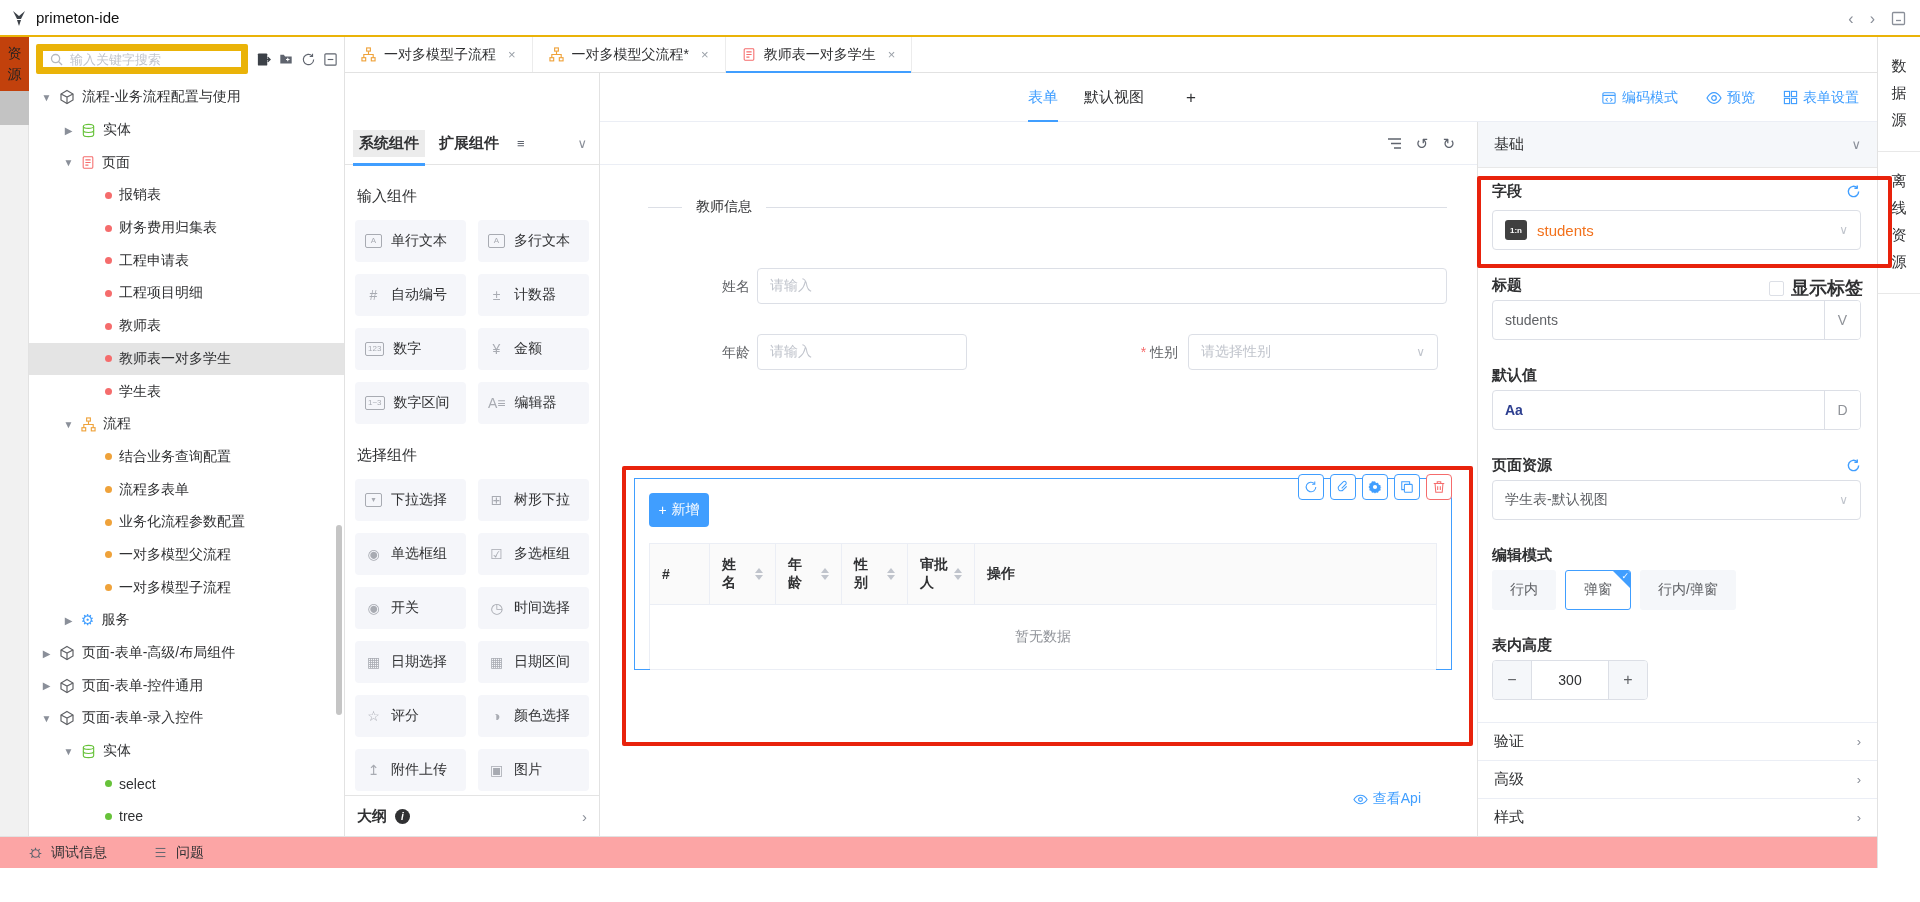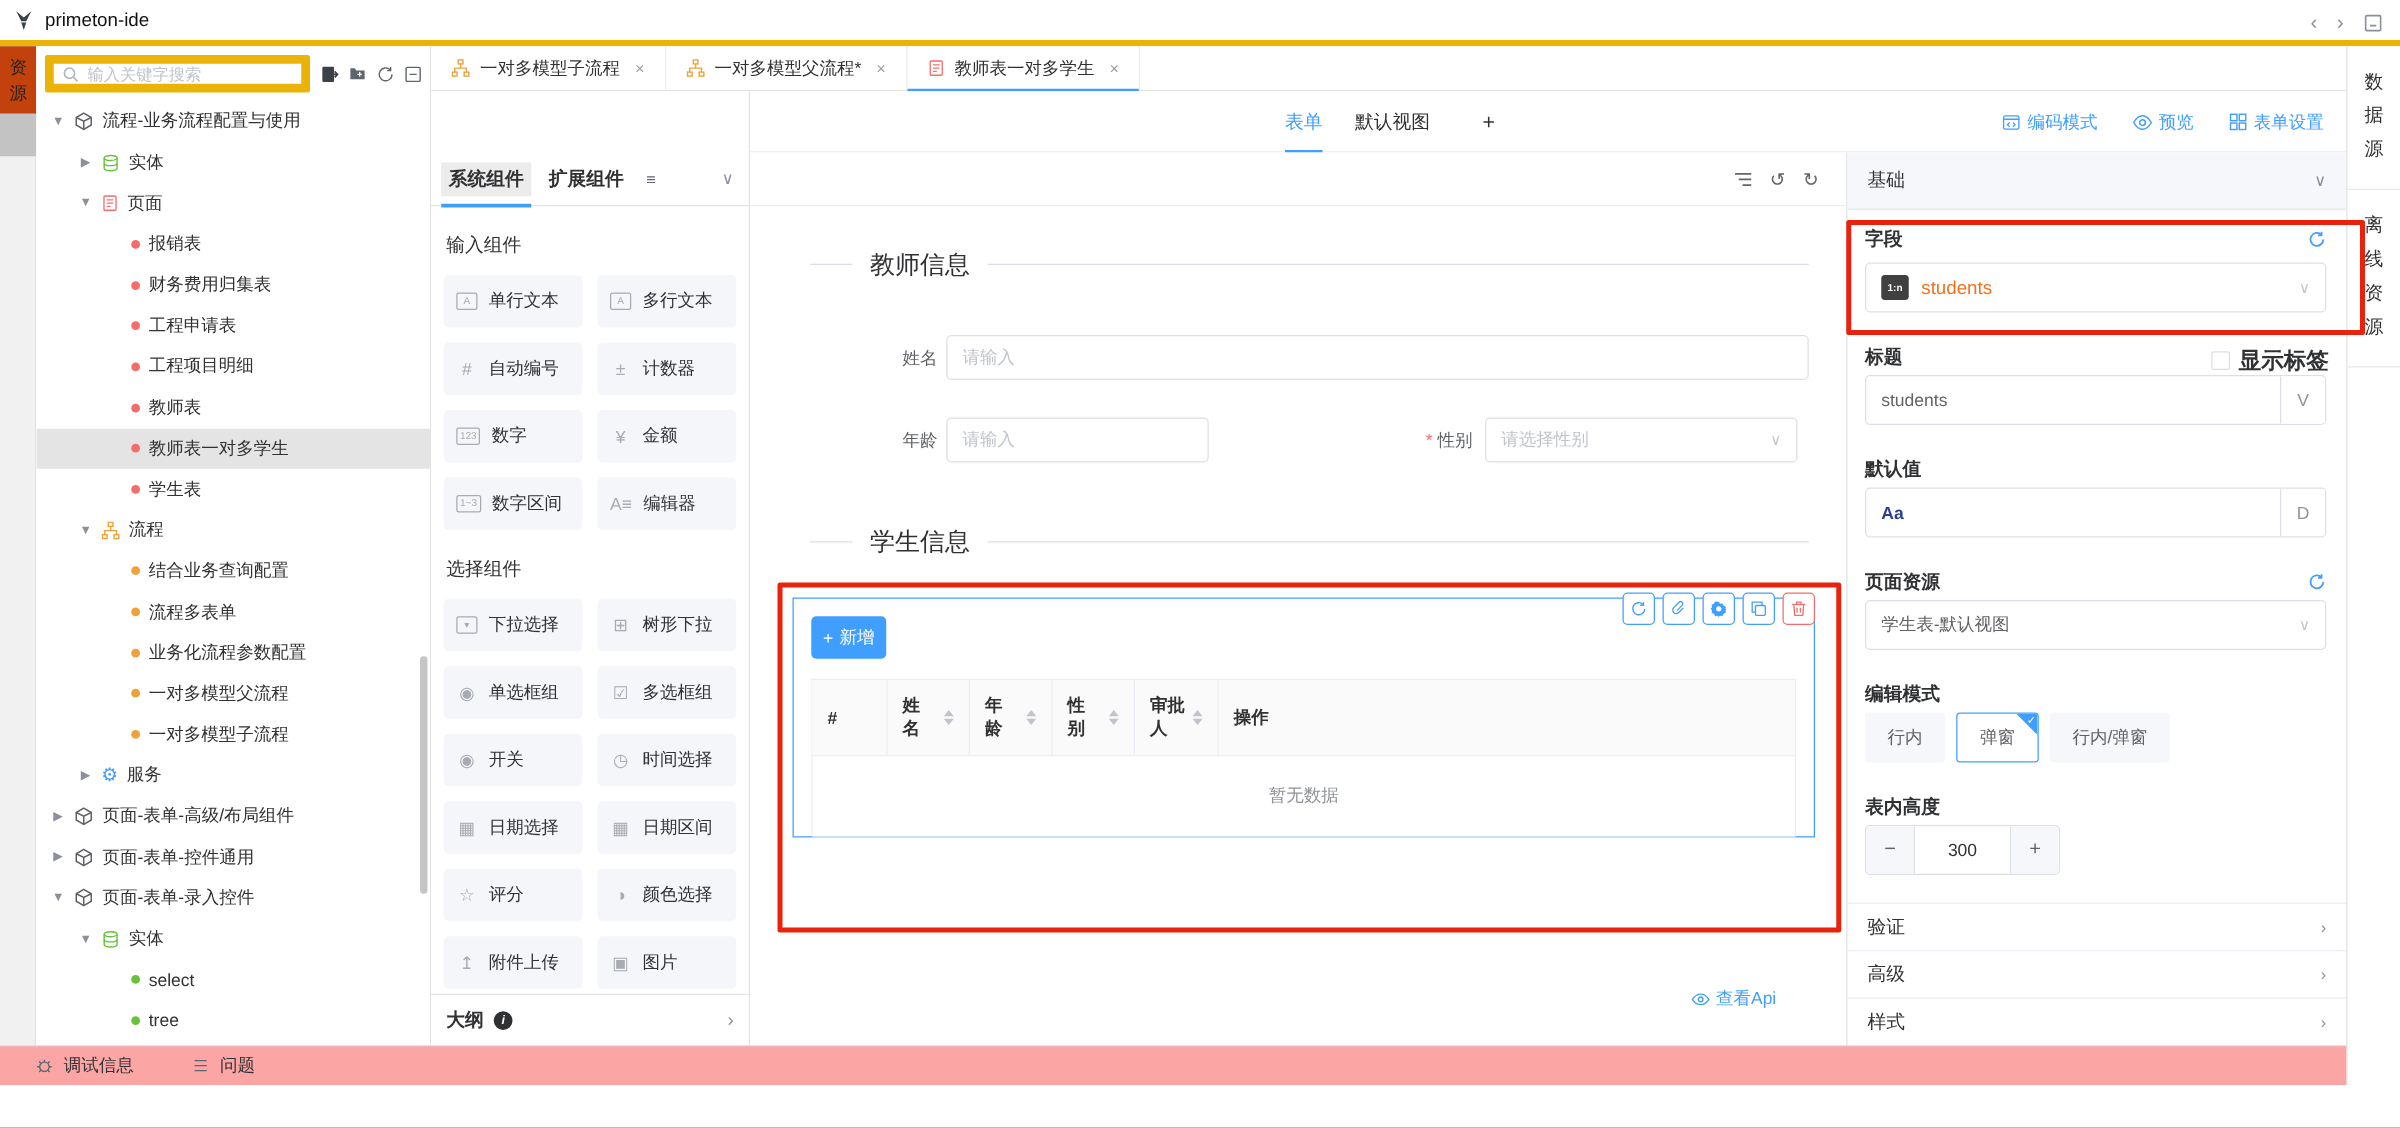--- a/index.html
+++ b/index.html
@@ -4,21 +4,21 @@
 <style>
   html,body{margin:0;padding:0;background:#888;}
   #app{position:relative;width:1920px;height:902px;background:#fff;overflow:hidden;
        font-family:"Liberation Sans","DejaVu Sans",sans-serif;color:#303133;font-size:14px;}
   #app *{box-sizing:border-box;}
   .abs{position:absolute;}
   .ic{display:inline-flex;align-items:center;justify-content:center;}
   svg{display:block;}
 
   
-  .titlebar{left:0;top:0;width:1920px;height:37px;border-bottom:5px solid #eab308;display:flex;align-items:center;padding:0 10px;}
+  .titlebar{left:0;top:0;width:1920px;height:37px;border-bottom:2px solid #eab308;display:flex;align-items:center;padding:0 10px;}
   .app-title{font-size:15px;margin-left:8px;color:#111;}
   .win-icons{position:absolute;right:14px;top:0;height:37px;display:flex;align-items:center;gap:16px;color:#8a8f99;font-size:16px;}
 
   
   .left-strip{left:0;top:37px;width:29px;height:799px;background:#f1f1f1;border-right:1px solid #e2e2e2;}
   .left-strip .vtab-active{background:#c2410c;padding:6px 0;width:29px;}
   .vtext{width:17px;margin:0 auto;line-height:21px;text-align:center;word-break:break-all;font-size:14px;color:#222;}
   .strip-block{width:29px;height:34px;background:#c3c3c3;}
 
   
@@ -71,21 +71,21 @@
   .info-dot{width:15px;height:15px;border-radius:50%;background:#303133;color:#fff;font-size:10px;font-style:italic;display:inline-flex;align-items:center;justify-content:center;font-weight:bold;}
   .pal-footer .chev{position:absolute;right:12px;color:#8a8f99;font-weight:normal;}
 
   
   .canvas{left:600px;top:122px;width:877px;height:714px;background:#fff;}
   .canvas-toolbar{position:absolute;left:0;top:0;right:0;height:43px;border-bottom:1px solid #ebeef5;}
   .canvas-toolbar .icons{position:absolute;right:22px;top:0;height:43px;display:flex;align-items:center;gap:14px;color:#5f646e;font-size:15px;}
   .divider{position:absolute;display:flex;align-items:center;gap:14px;left:48px;right:30px;}
   .divider .pre{width:34px;border-top:1px solid #dcdfe6;}
   .divider .post{flex:1;border-top:1px solid #dcdfe6;}
-  .divider .dv-title{font-size:20px;color:#303133;}
+  .divider .dv-title{font-size:14px;color:#303133;}
   .f-label{position:absolute;width:46px;text-align:right;font-size:14px;color:#606266;}
   .f-input{position:absolute;height:36px;border:1px solid #dcdfe6;border-radius:4px;display:flex;align-items:center;padding:0 12px;color:#c0c4cc;background:#fff;}
   .f-input .chev{margin-left:auto;color:#c0c4cc;font-size:12px;}
   .req{color:#f56c6c;}
   .widget{position:absolute;left:34px;top:356px;width:818px;height:192px;border:1px solid #409eff;background:#fff;}
   .w-actions{position:absolute;top:-5px;right:-1px;display:flex;gap:6px;z-index:30;}
   .w-chip{width:26px;height:26px;background:#fff;border:1px solid #409eff;border-radius:4px;color:#409eff;display:flex;align-items:center;justify-content:center;}
   .w-chip.danger{border-color:#f56c6c;color:#f56c6c;}
   .add-btn{position:absolute;left:14px;top:14px;width:60px;height:34px;background:#409eff;color:#fff;border-radius:4px;display:flex;align-items:center;justify-content:center;gap:5px;font-size:14px;}
   .subtable{position:absolute;left:14px;right:14px;top:64px;bottom:0;border:1px solid #ebeef5;border-bottom:0;}
@@ -573,25 +573,20 @@
     </div>
     <div class="f-label" style="left:516px;top:222px;width:62px">
       <span class="req">*</span>
       <span>性别</span>
     </div>
     <div class="f-input" style="left:588px;top:212px;width:250px">
       <span>请选择性别</span>
       <span class="chev">∨</span>
     </div>
 
-    <div class="divider" style="top:298px">
-      <span class="pre"></span>
-        <span class="dv-title">学生信息</span>
-        <span class="post"></span>
-    </div>
 
     <div class="widget">
       <div class="w-actions" id="w-actions">
           <span class="w-chip">
             <svg width="14" height="14" viewBox="0 0 16 16" fill="none" stroke="#409eff" stroke-width="1.2">
               <path d="M13.5 8a5.5 5.5 0 11-1.6-3.9"></path>
               <path d="M12.3 1.8v3h-3"></path>
             </svg>
           </span>
           <span class="w-chip">

